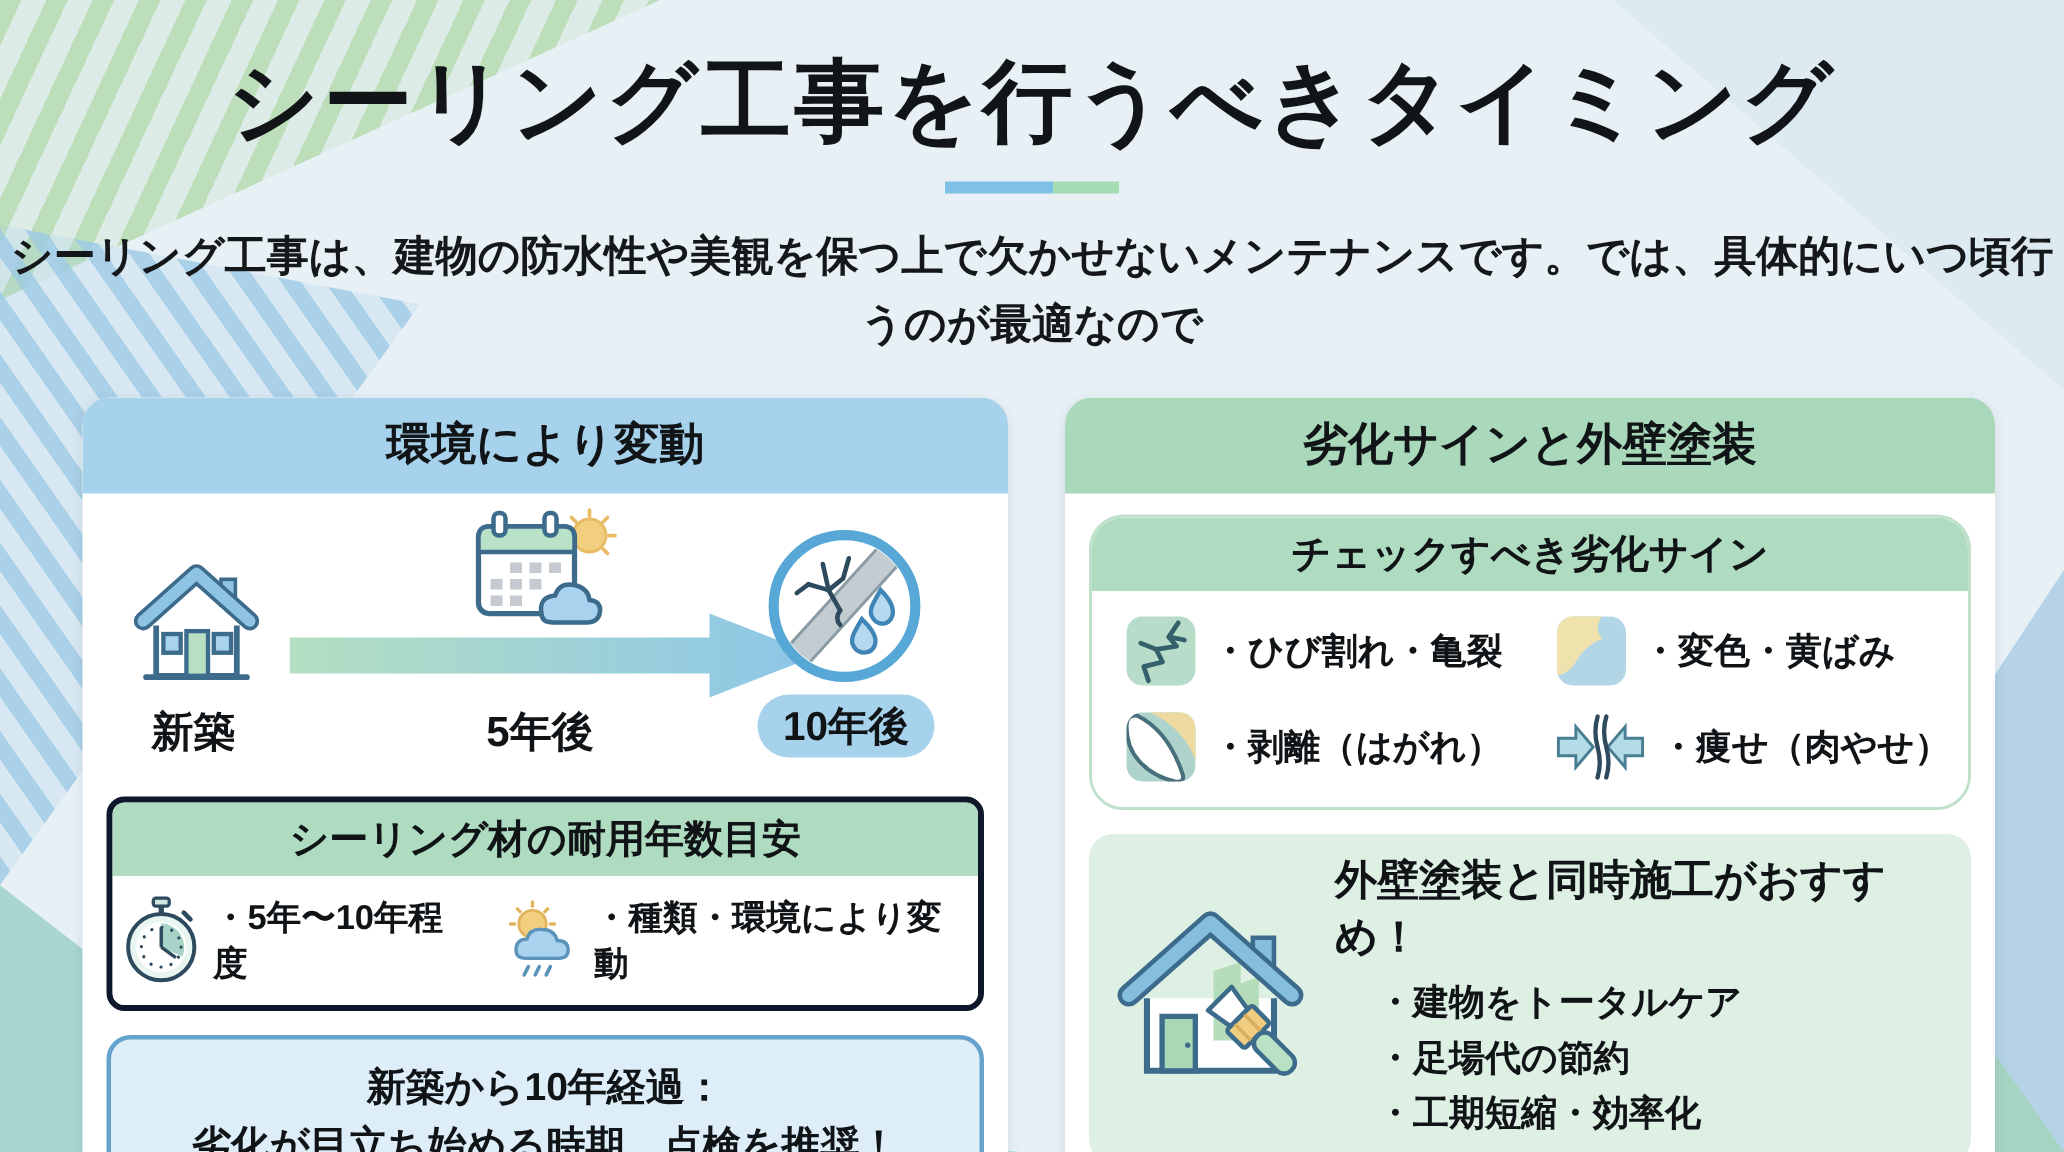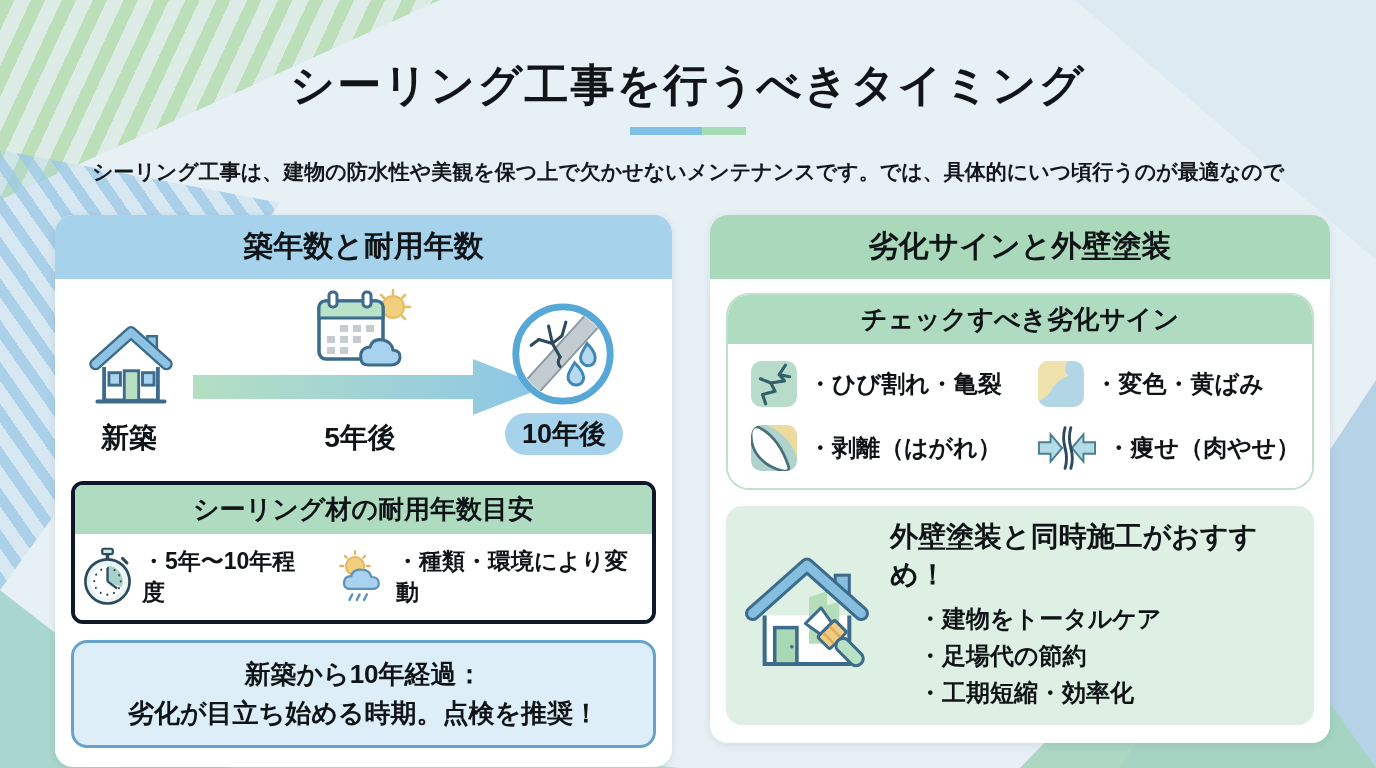--- a/index.html
+++ b/index.html
@@ -46,29 +46,29 @@
     opacity:.9;
   }
   .deco-tr-light {
     left:1000px; top:0; width:376px; height:260px;
     background:#dbe9f1; clip-path:polygon(100% 0,100% 100%,20% 0);
     opacity:.8;
   }
   
   .content { position:relative; z-index:2; }
   .page-title {
-    text-align:center; font-size:44px; font-weight:bold;
-    letter-spacing:2px; padding-top:44px; color:#121518;margin-top:12px;
+    text-align:center; font-size:60px; font-weight:bold;
+    letter-spacing:2px; padding-top:28px; color:#121518;
   }
   .title-divider { display:flex; justify-content:center; margin-top:12px; }
   .title-divider span { height:8px; display:inline-block; }
   .divider-blue { width:72px; background:#7fc0e6; }
   .divider-green { width:44px; background:#a6dcb4; }
   .intro {
-    text-align:center; font-size:21px; font-weight:bold;
+    text-align:center; font-size:28px; font-weight:bold;
     line-height:1.6; margin-top:20px; color:#15181b;
   }
   .panels {
     display:flex; gap:38px; align-items:flex-start;
     padding:0 46px 0 55px; margin-top:26px;
   }
   .panel {
     background:#fff; border-radius:18px; overflow:hidden;
     box-shadow:0 2px 8px rgba(40,70,90,.12);
   }
@@ -153,21 +153,21 @@
       <span class="divider-green"></span>
   </div>
 
   <div class="intro">
     <div>シーリング工事は、建物の防水性や美観を保つ上で欠かせないメンテナンスです。では、具体的にいつ頃行うのが最適なので</div>
   </div>
 
   <div class="panels">
 
     <div class="panel panel-left">
-      <div class="panel-header blue">築年数と耐用年数</div>
+      <div class="panel-header blue">環境により変動</div>
 
       <div class="timeline">
 
         <svg class="tl-house" width="96" height="96" viewBox="0 0 100 100">
           <rect x="67" y="20" width="10" height="18" fill="#8fc3e3" stroke="#3c6b8c" stroke-width="2.5"></rect>
           <path d="M13 49 L50 16 L87 49" fill="none" stroke="#3c6b8c" stroke-width="13" stroke-linecap="round" stroke-linejoin="round"></path>
           <path d="M13 49 L50 16 L87 49" fill="none" stroke="#8fc3e3" stroke-width="8" stroke-linecap="round" stroke-linejoin="round"></path>
           <path d="M22 52 L22 87 L78 87 L78 52" fill="#fff" stroke="#3c6b8c" stroke-width="4"></path>
           <line x1="15" y1="88" x2="85" y2="88" stroke="#3c6b8c" stroke-width="4" stroke-linecap="round"></line>
           <rect x="43" y="56" width="15" height="31" fill="#b8dfc2" stroke="#3c6b8c" stroke-width="3"></rect>

